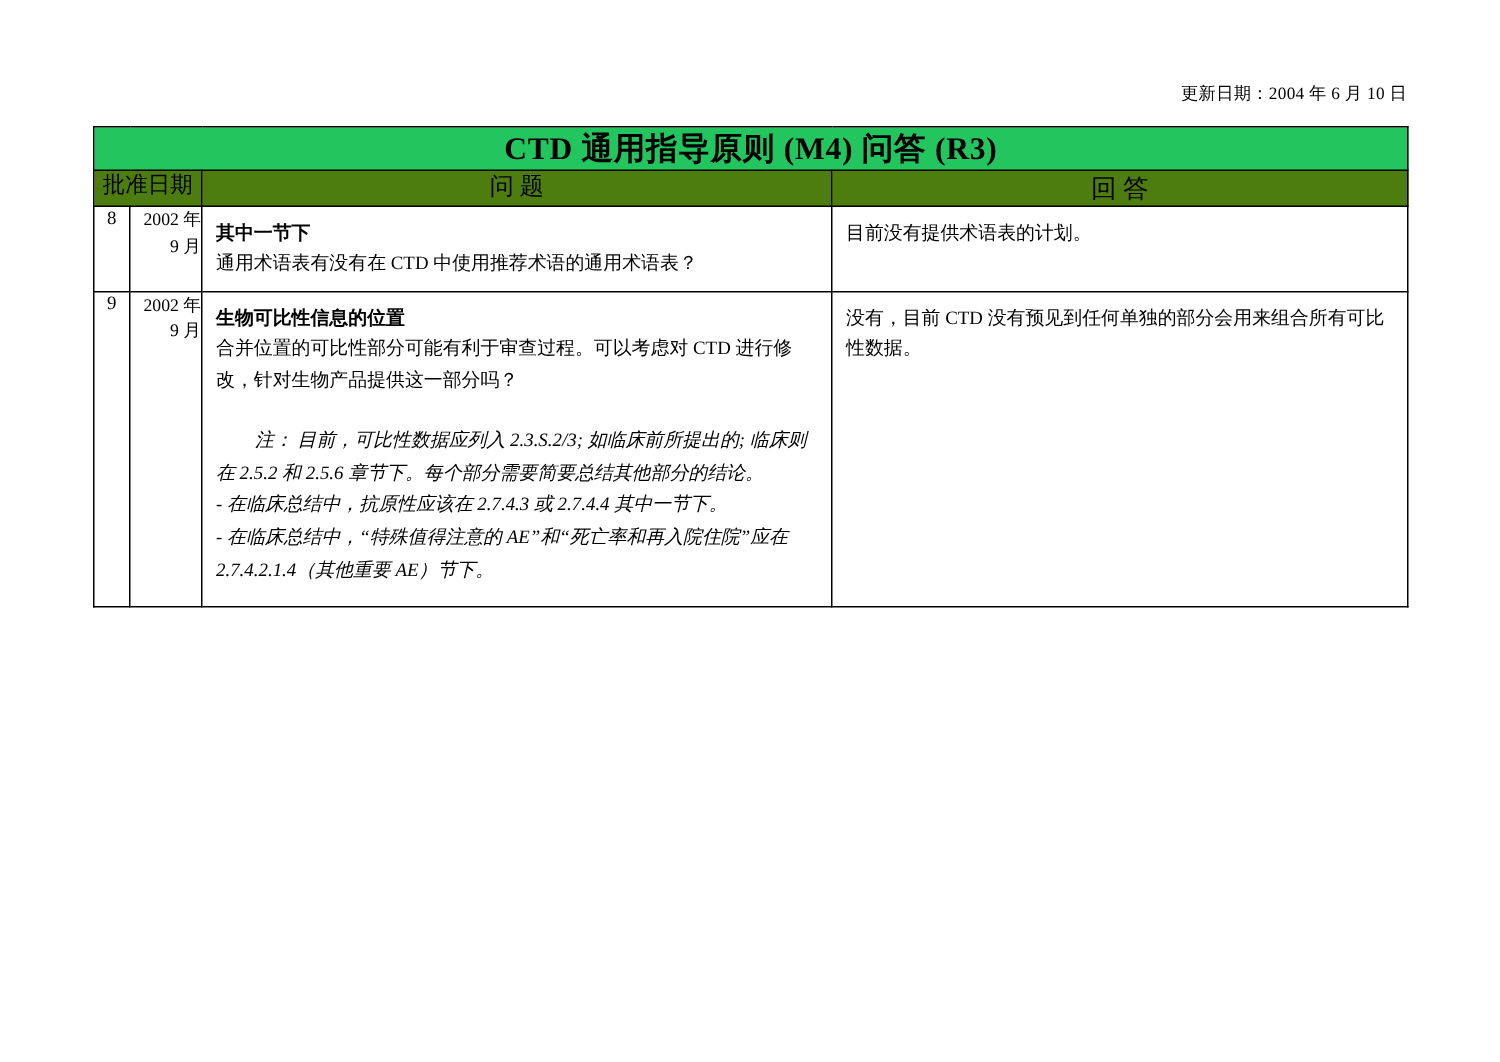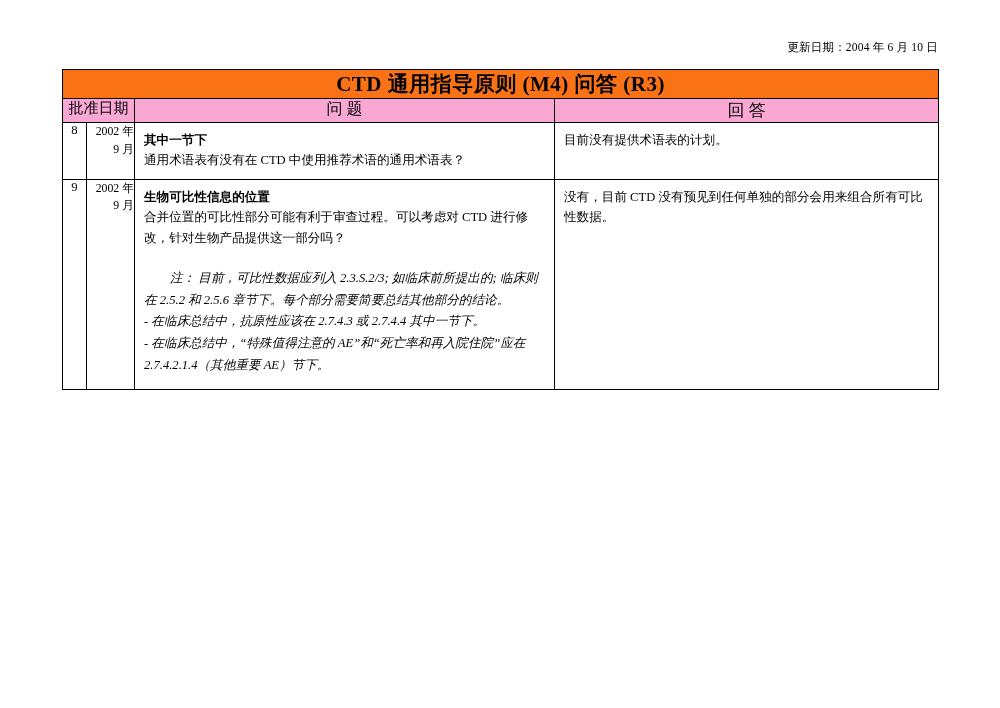--- a/index.html
+++ b/index.html
@@ -12,48 +12,48 @@
     background: #ffffff;
     font-family: "Liberation Serif", serif;
     color: #000000;
     overflow: hidden;
   }
   .page {
     position: relative;
     width: 1000px;
     height: 610px;
     box-sizing: border-box;
-    padding: 40px 62px 0 62px;
+    padding: 55px 62px 0 62px;
   }
   .header-date {
     text-align: right;
     font-size: 11.5px;
     margin: 0 0 14px 0;
     letter-spacing: 0.2px;
   }
   table.doc {
     border-collapse: collapse;
     width: 876px;
     table-layout: fixed;
   }
   table.doc td, table.doc th {
     border: 1px solid #000000;
     vertical-align: top;
     padding: 0;
   }
   .title-cell {
-    background: #f97316;
+    background: #22c55e;
     text-align: center;
     font-weight: bold;
     font-size: 21px;
     padding: 12px 0 13px 0;
     letter-spacing: 0.5px;
   }
   .hdr-cell {
-    background: #f9a8d4;
+    background: #4d7c0f;
     text-align: center;
     font-size: 15px;
     padding: 10px 4px 11px 4px;
   }
   .hdr-q {
     font-size: 16px;
     padding-top: 8px;
   }
   .hdr-a {
     font-size: 17px;

